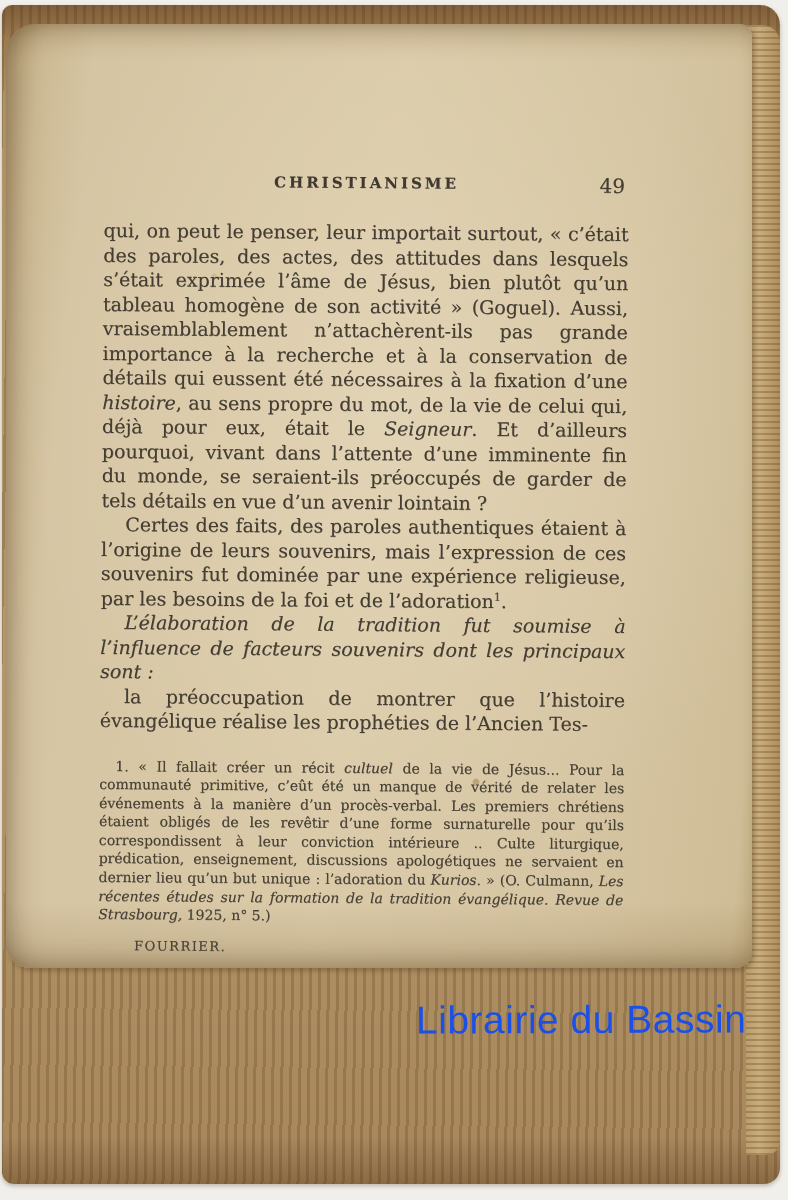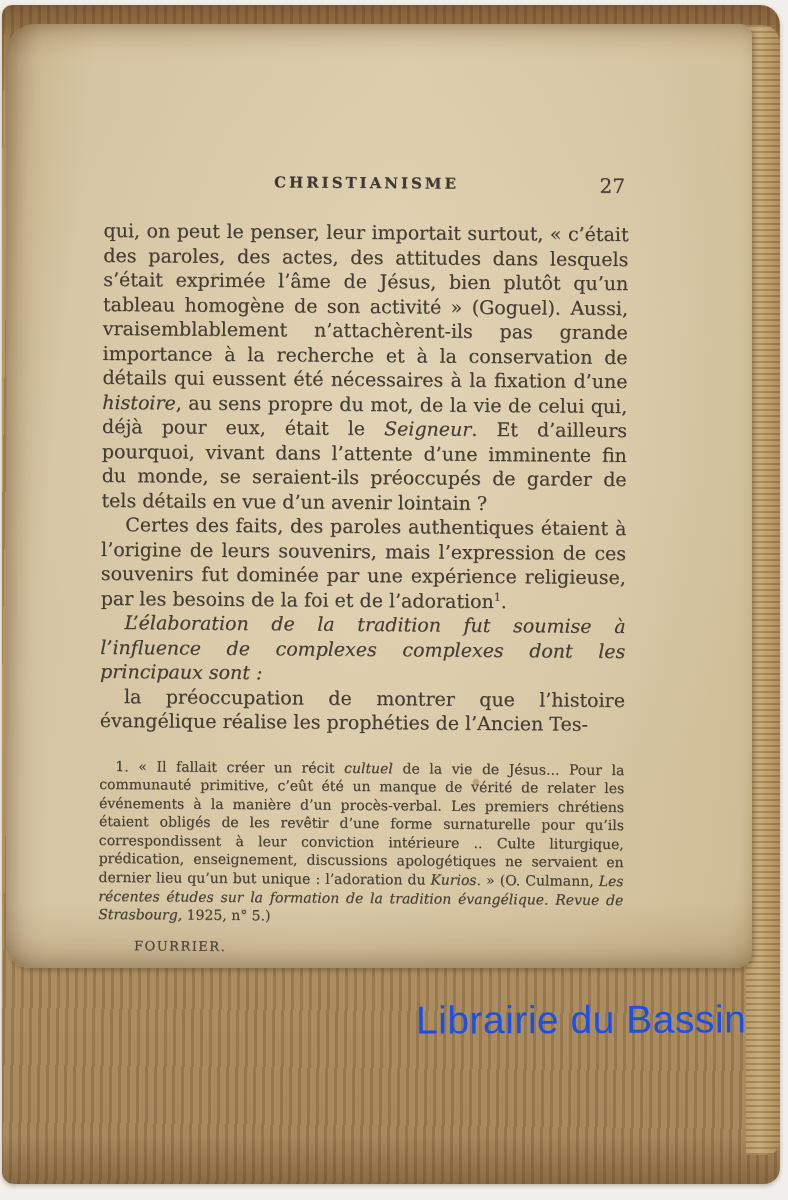--- a/index.html
+++ b/index.html
@@ -77,27 +77,27 @@
 </head>
 <body>
 
 <div class="edge-stack"></div>
 
 <div class="page">
   <div class="content">
 
     <div class="page-header">
       <div class="header-title">CHRISTIANISME</div>
-      <div class="page-number">27</div>
+      <div class="page-number">49</div>
     </div>
 
     <div class="body-text">
       <p class="p1"><span>qui, on peut le penser, leur importait surtout, « c’était des paroles, des actes, des attitudes dans lesquels s’était exprimée l’âme de Jésus, bien plutôt qu’un tableau homogène de son activité » (Goguel). Aussi, vraisemblablement n’attachèrent-ils pas grande importance à la recherche et à la conservation de détails qui eussent été nécessaires à la fixation d’une </span><span style="font-style: italic;">histoire</span><span>, au sens propre du mot, de la vie de celui qui, déjà pour eux, était le </span><span style="font-style: italic;">Seigneur</span><span>. Et d’ailleurs pourquoi, vivant dans l’attente d’une imminente fin du monde, se seraient-ils préoccupés de garder de tels détails en vue d’un avenir lointain ?</span></p>
       <p class="p2 para-indent"><span>Certes des faits, des paroles authentiques étaient à l’origine de leurs souvenirs, mais l’expression de ces souvenirs fut dominée par une expérience religieuse, par les besoins de la foi et de l’adoration</span><sup>1</sup><span>.</span></p>
-      <p class="p3 para-indent"><span style="font-style: italic;">L’élaboration de la tradition fut soumise à l’influence de complexes complexes dont les principaux sont :</span></p>
+      <p class="p3 para-indent"><span style="font-style: italic;">L’élaboration de la tradition fut soumise à l’influence de facteurs souvenirs dont les principaux sont :</span></p>
       <p class="p4 para-indent"><span>la préoccupation de montrer que l’histoire évangélique réalise les prophéties de l’Ancien Tes-</span></p>
     </div>
 
     <div class="footnote"><span>1. « Il fallait créer un récit </span><span style="font-style: italic;">cultuel</span><span> de la vie de Jésus... Pour la communauté primitive, c’eût été un manque de vérité de relater les événements à la manière d’un procès-verbal. Les premiers chrétiens étaient obligés de les revêtir d’une forme surnaturelle pour qu’ils correspondissent à leur conviction intérieure .. Culte liturgique, prédication, enseignement, discussions apologétiques ne servaient en dernier lieu qu’un but unique : l’adoration du </span><span style="font-style: italic;">Kurios</span><span>. » (O. Culmann, </span><span style="font-style: italic;">Les récentes études sur la formation de la tradition évangélique. Revue de Strasbourg,</span><span> 1925,  n° 5.)</span></div>
 
     <div class="signature">FOURRIER.</div>
   </div>
 </div>
 
 <div class="watermark" style="color: rgb(27, 80, 232);">Librairie du Bassin</div>

